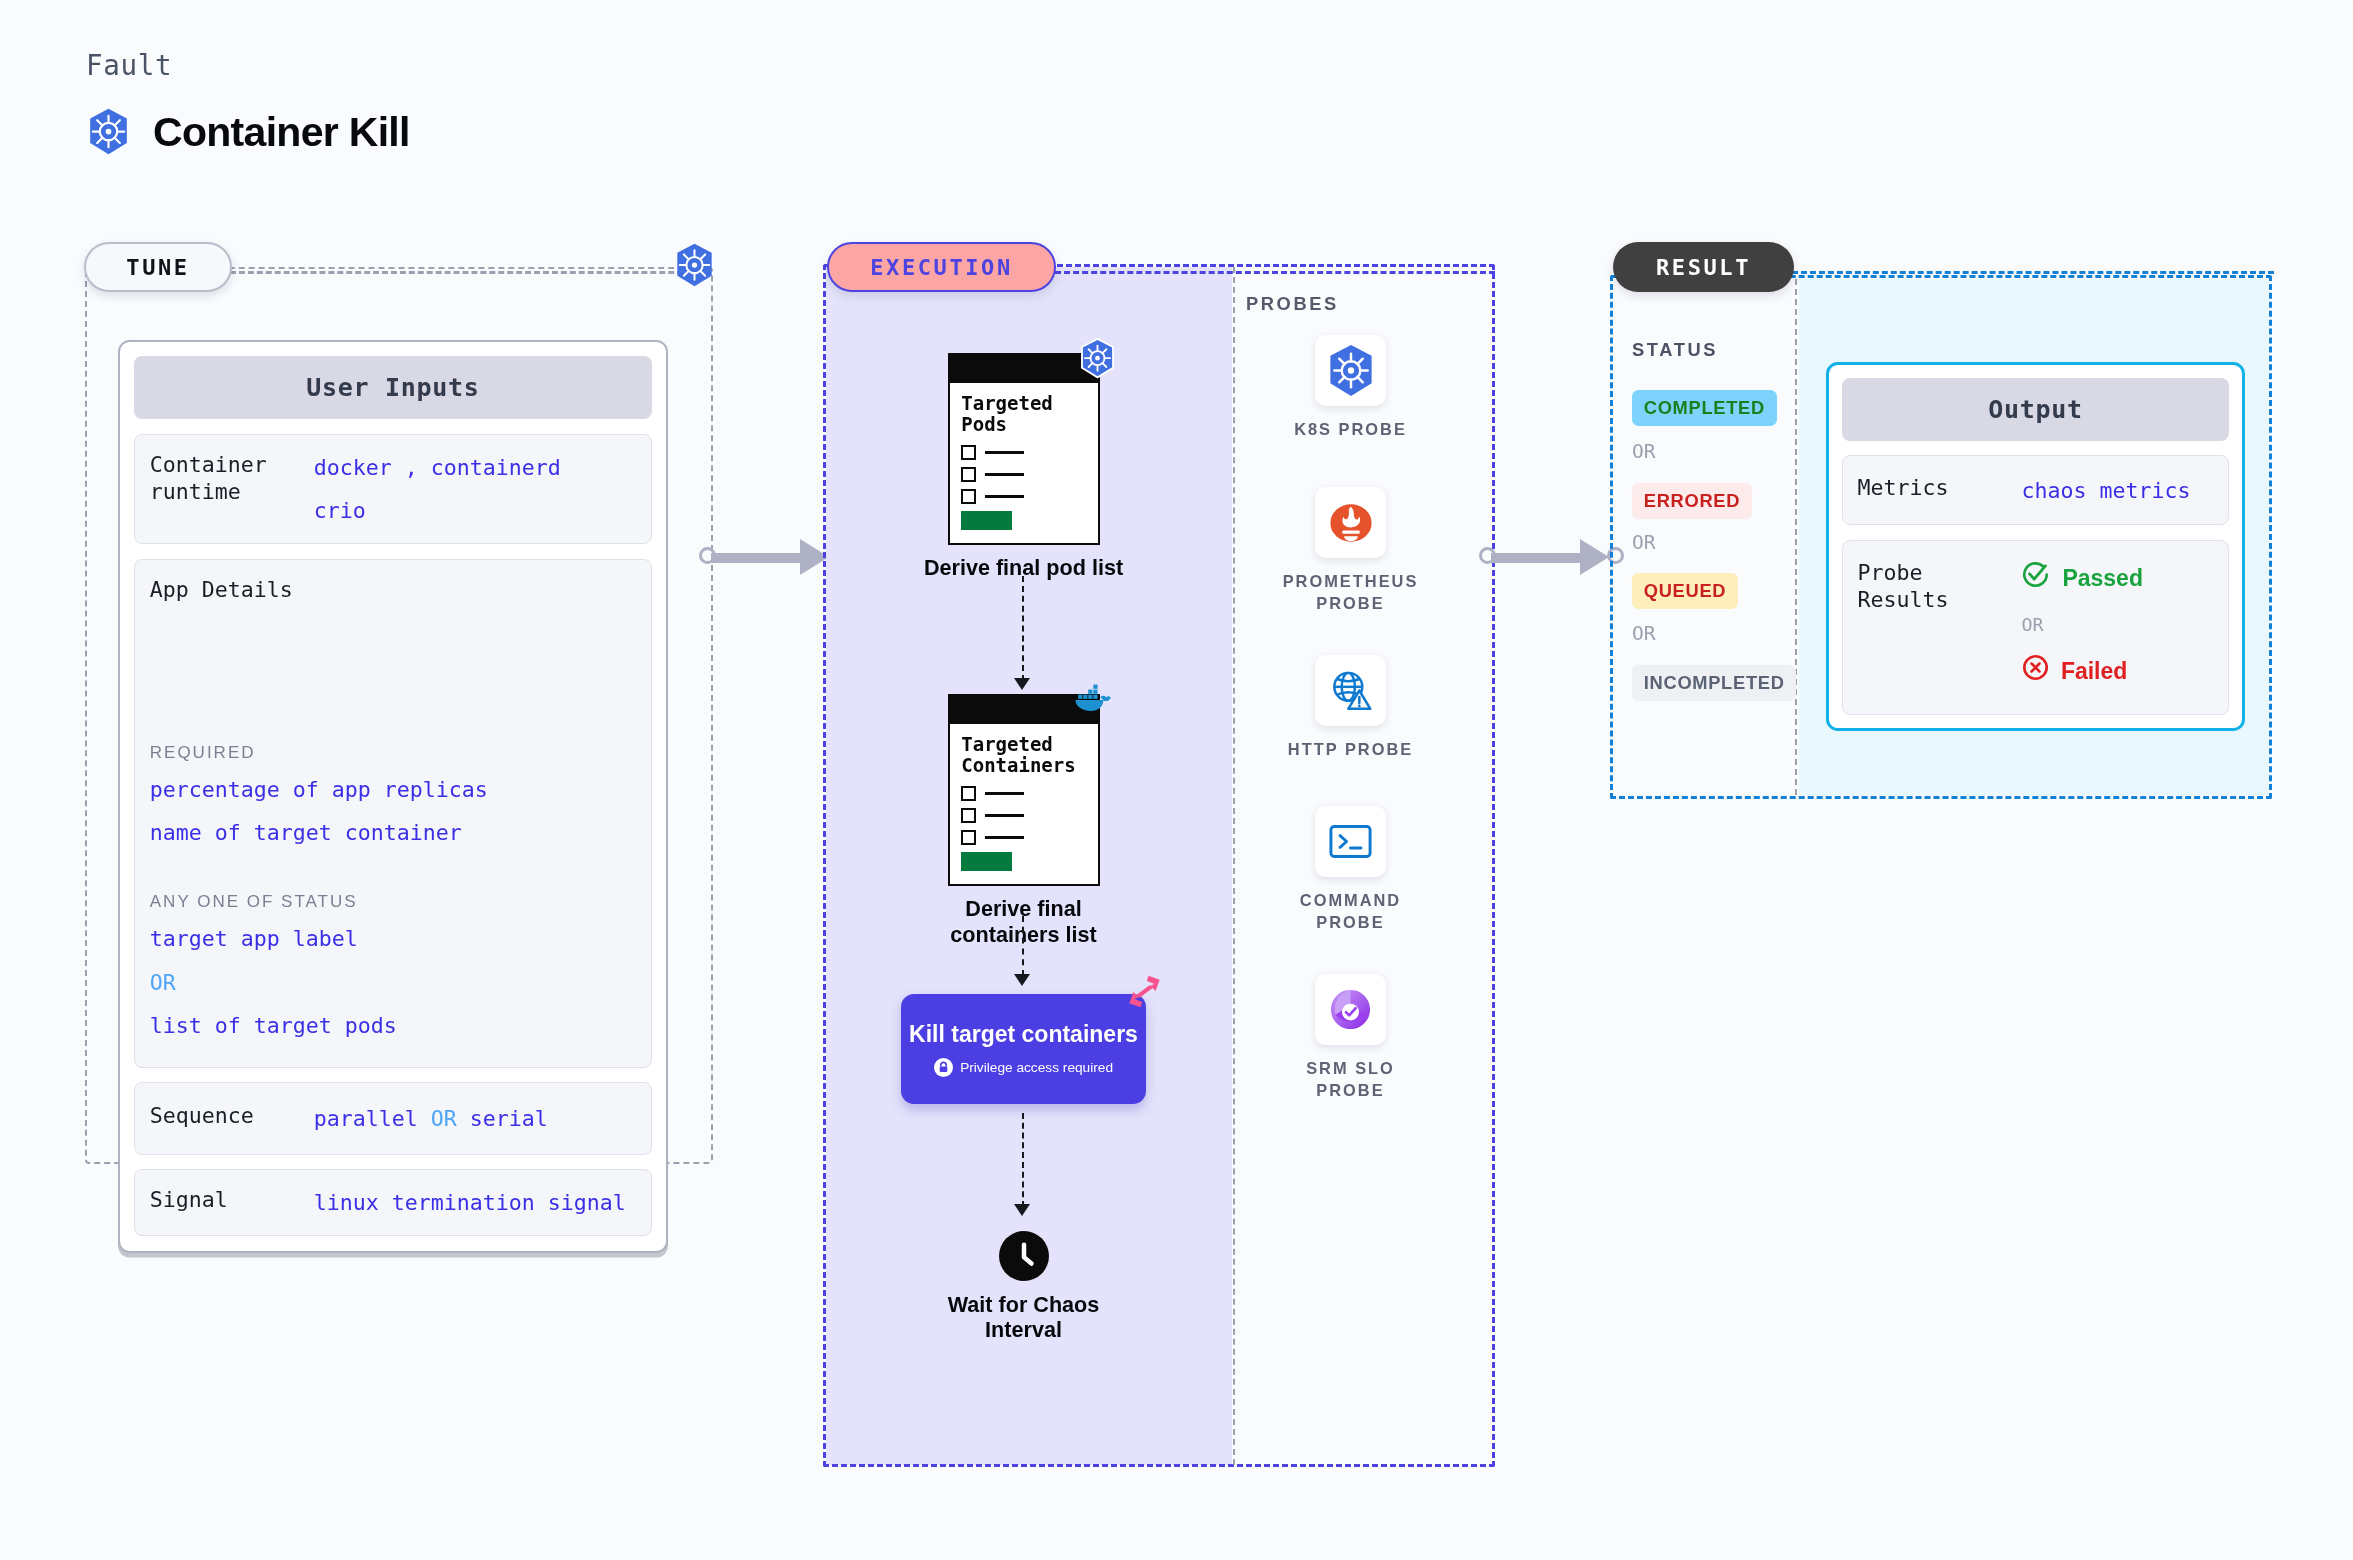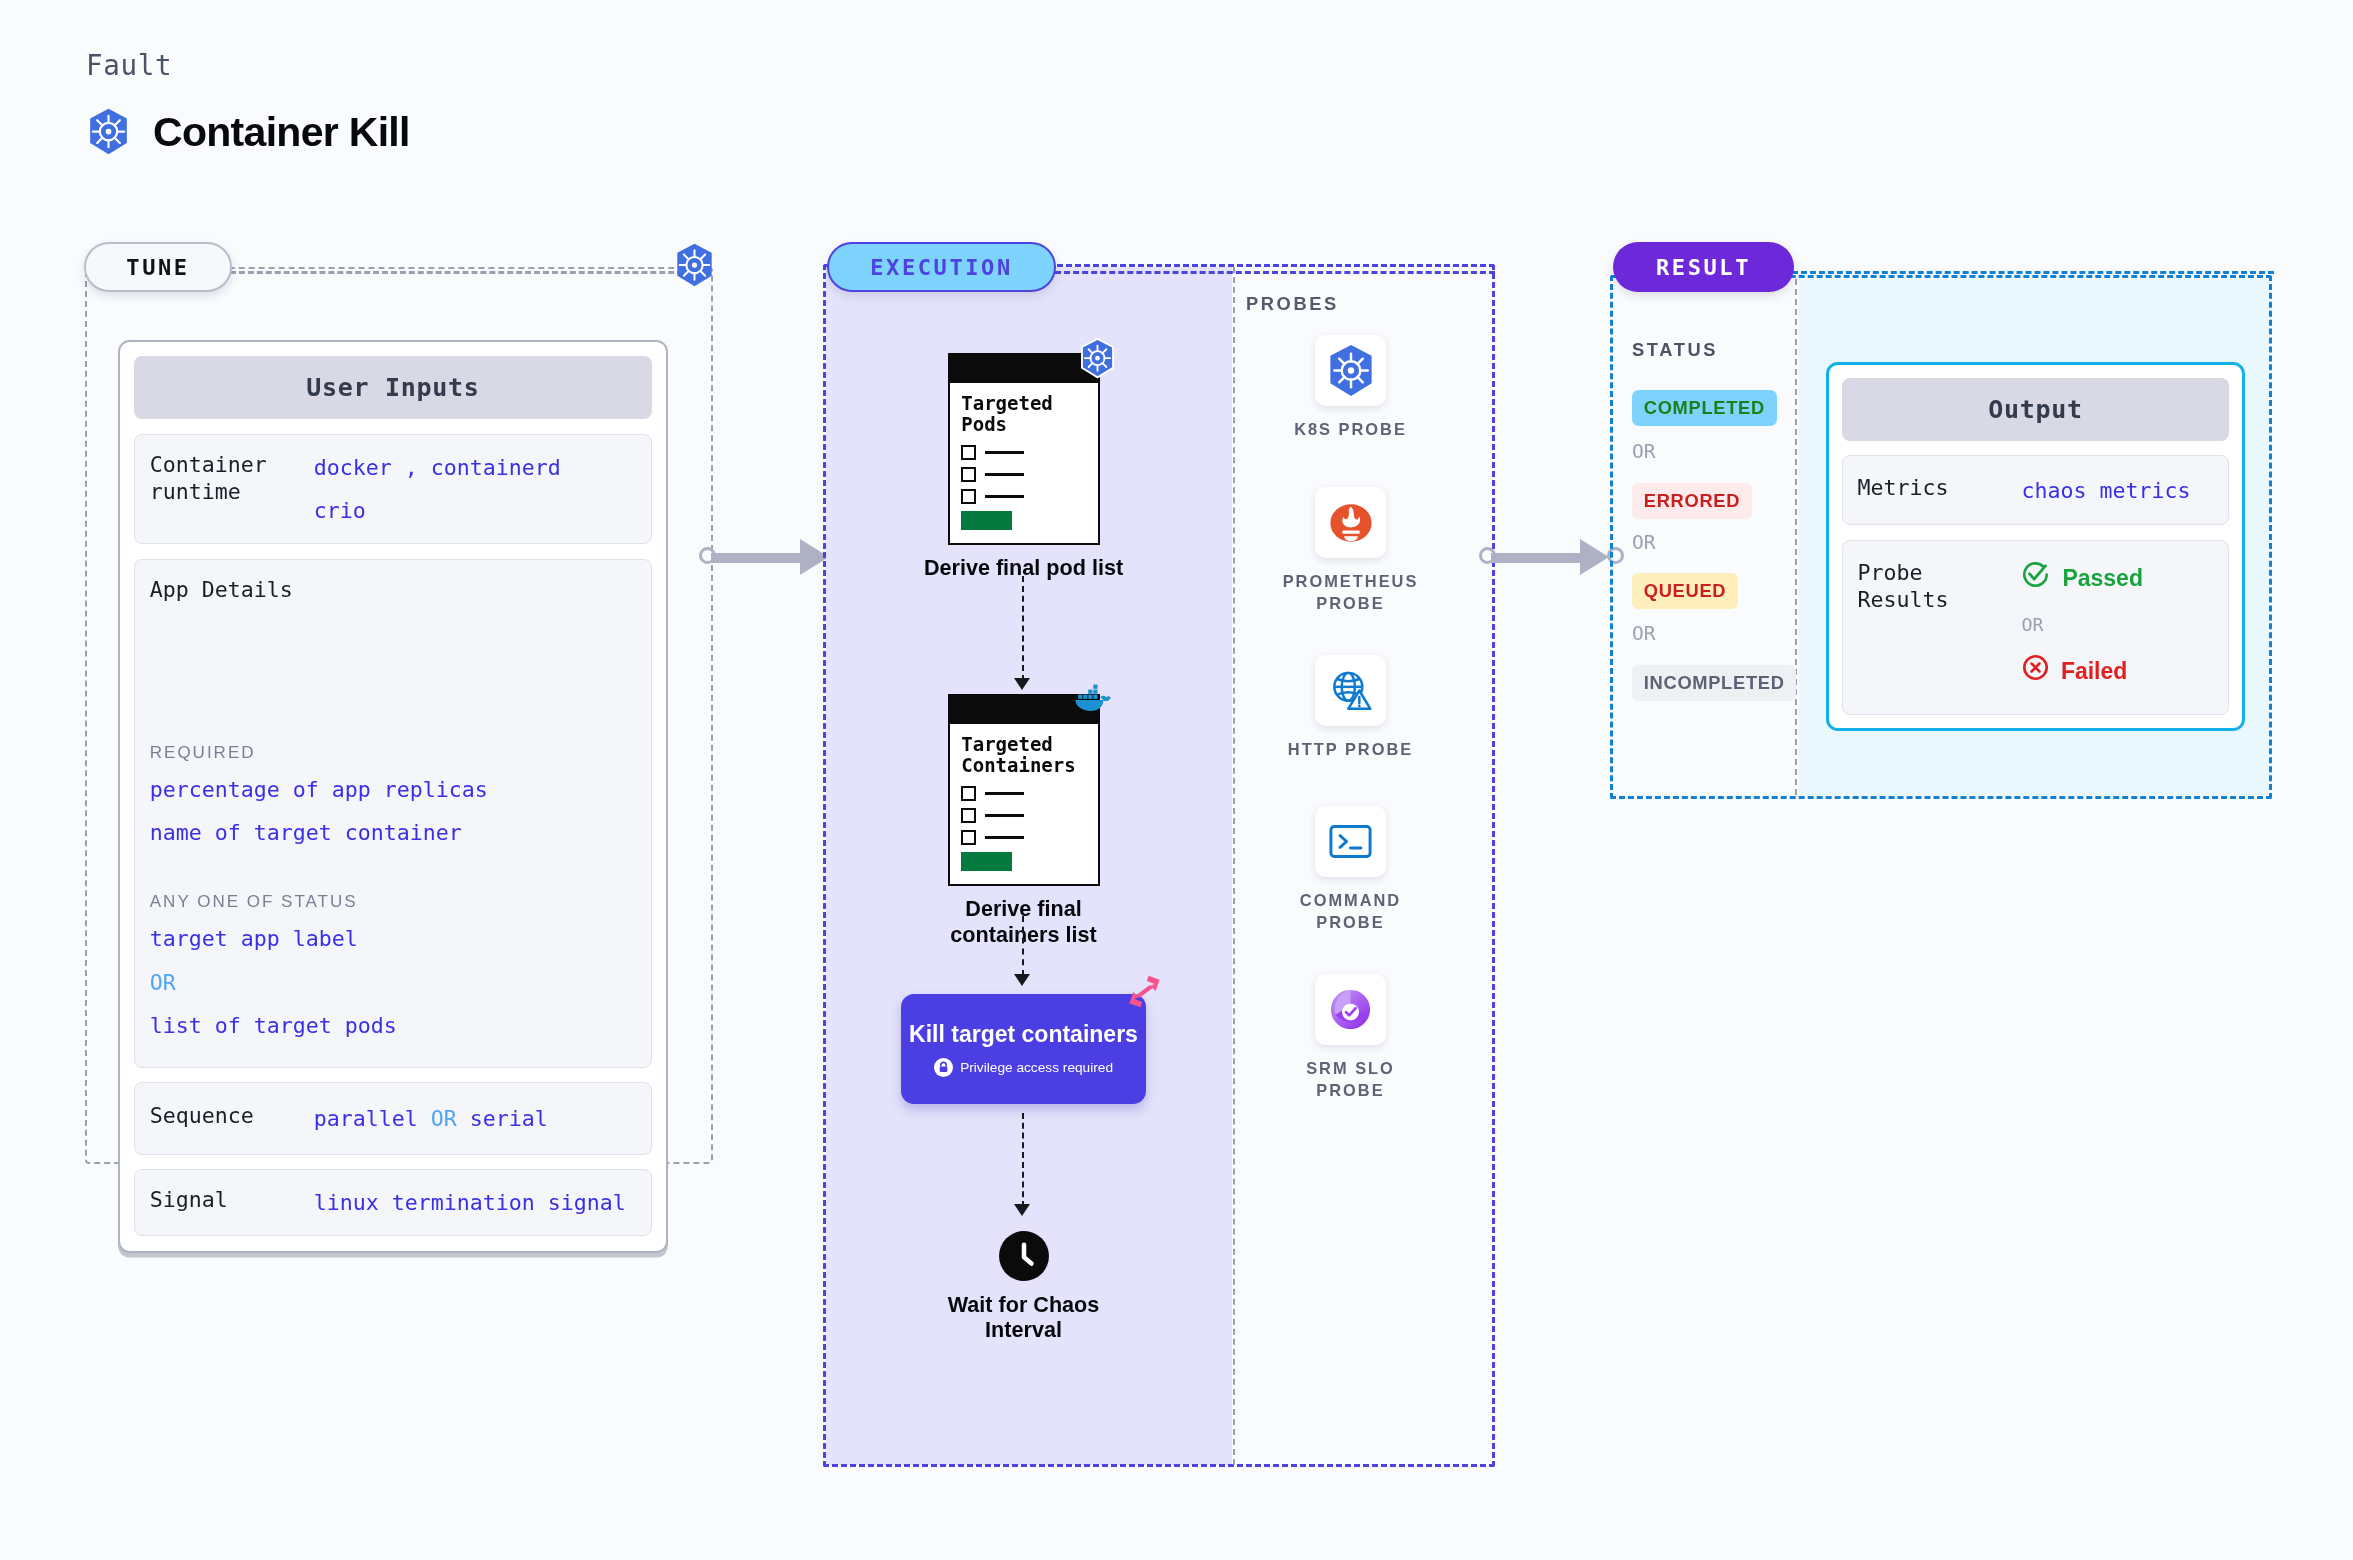--- a/index.html
+++ b/index.html
@@ -30,22 +30,22 @@
   
   .pill{
     position:absolute;box-sizing:border-box;
     display:flex;align-items:center;justify-content:center;
     border-radius:39px;
     font-family:"DejaVu Sans Mono","Liberation Mono",monospace;
     font-weight:bold;letter-spacing:2.6px;font-size:22px;
     box-shadow:0 3.9px 9.2px rgba(30,40,80,.13);
   }
   #pill-tune{left:84px;top:242px;width:148px;height:50px;background:#f7f8fb;border:2px solid #b9bdc9;color:#10131a;}
-  #pill-exec{left:827px;top:242px;width:229px;height:50px;background:#7dd3fc;border:2.6px solid #4c43e0;color:#4c43e0;}
-  #pill-result{left:1613px;top:242px;width:181px;height:50px;background:#6d28d9;border:none;color:#ffffff;}
+  #pill-exec{left:827px;top:242px;width:229px;height:50px;background:#fca5a5;border:2.6px solid #4c43e0;color:#4c43e0;}
+  #pill-result{left:1613px;top:242px;width:181px;height:50px;background:#404040;border:none;color:#ffffff;}
 
   
   .pillline{position:absolute;height:0;border-top-width:3.3px;border-top-style:dashed;}
 
   
   #tune-card{
     position:absolute;left:118px;top:340px;width:550px;
     background:#ffffff;border:2.6px solid #aeb3c0;border-radius:11.8px;
     box-shadow:0 4.6px 0 rgba(150,155,168,.55);
     padding:14.4px;box-sizing:border-box;

